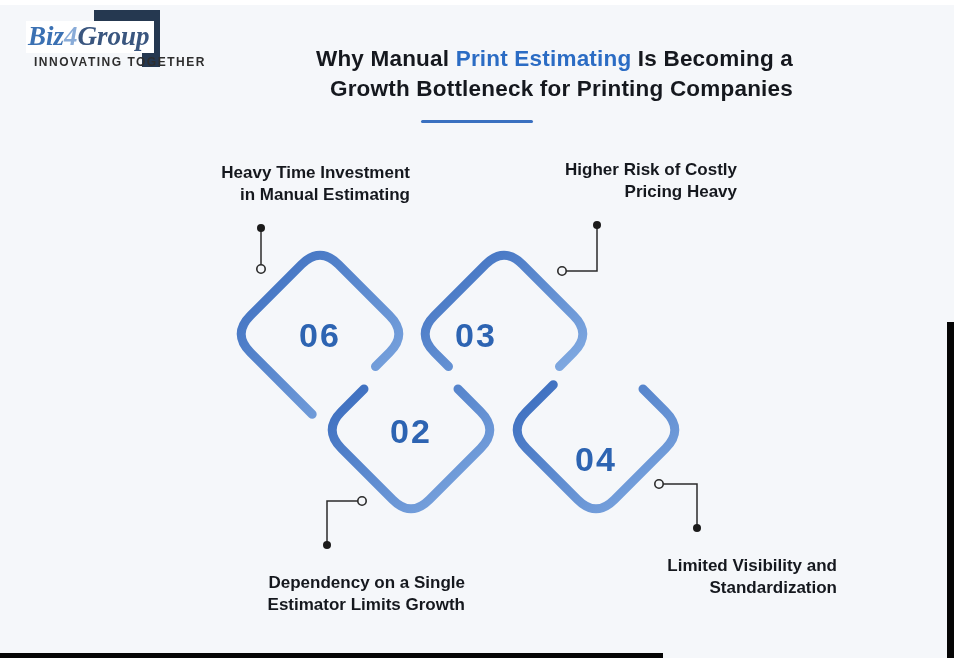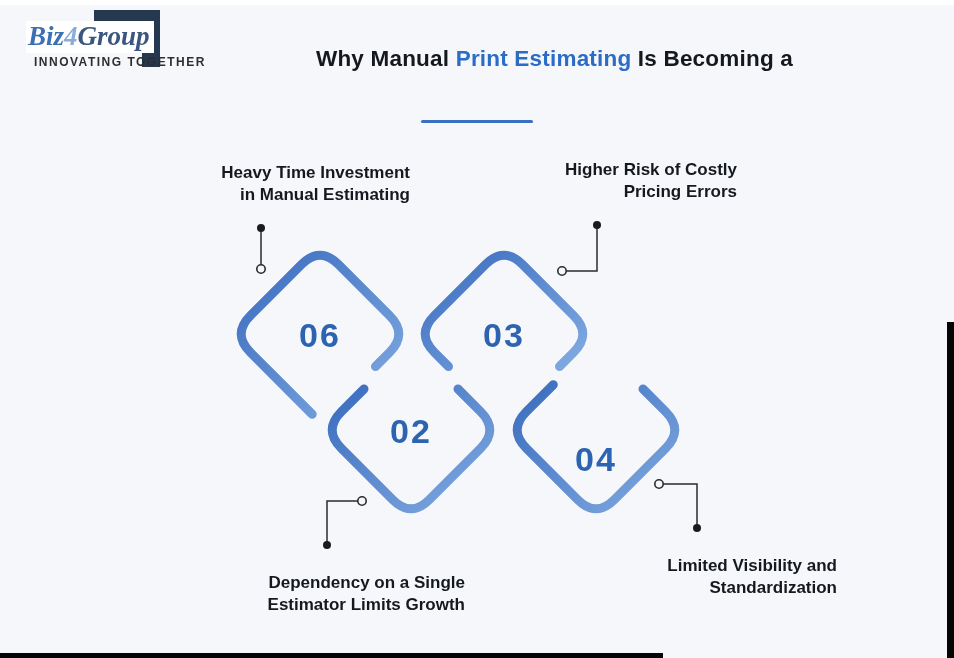--- a/index.html
+++ b/index.html
@@ -40,20 +40,21 @@
 
   <div class="logo">
     <div class="br-top"></div>
     <div class="br-right"></div>
     <div class="logo-text"><span style="color:#3b71b3">Biz</span><span style="color:#8aacd8">4</span><span style="color:#3a567f">Group</span></div>
     <div class="tagline">INNOVATING TOGETHER</div>
   </div>
 
   <div class="title">
     <div><span>Why Manual </span><span class="hl" style="color:#2b6cc4">Print Estimating</span><span> Is Becoming a</span></div>
+    <div>Growth Bottleneck for Printing Companies</div>
   </div>
   <div class="title-underline" style="background:#3a70c0"></div>
 
   <svg class="diagram" width="954" height="658" viewBox="0 0 954 658" id="diagram-svg">
       <defs>
         <linearGradient id="dgrad" x1="0" y1="0" x2="1" y2="1">
           <stop offset="0" stop-color="#3a6cbe"></stop>
           <stop offset="1" stop-color="#82abe2"></stop>
         </linearGradient>
       </defs>
@@ -75,23 +76,23 @@
       <circle cx="697" cy="528" r="4" fill="#1b1b1b"></circle>
     </svg>
 
   <div id="overlay">
       <div class="num" style="left: 320px; top: 335px; color: rgb(45, 100, 178);">06</div>
       <div class="dlabel" style="left: 270px; top: 184px;">Heavy Time Investment
 in Manual Estimating</div>
       <div class="num" style="left: 411px; top: 431px; color: rgb(45, 100, 178);">02</div>
       <div class="dlabel" style="left: 325px; top: 594px;">Dependency on a Single
 Estimator Limits Growth</div>
-      <div class="num" style="left: 504px; top: 335px; color: rgb(45, 100, 178);">03</div>
+      <div class="num" style="left: 476px; top: 335px; color: rgb(45, 100, 178);">03</div>
       <div class="dlabel" style="left: 597px; top: 181px;">Higher Risk of Costly
-Pricing Errors</div>
+Pricing Heavy</div>
       <div class="num" style="left: 596px; top: 431px; color: rgb(45, 100, 178); margin-top: 28px;">04</div>
       <div class="dlabel" style="left: 697px; top: 577px;">Limited Visibility and
 Standardization</div>
     </div>
 
   <div class="bottom-bar"></div>
   <div class="right-bar"></div>
 </div>
 
 </body></html>

